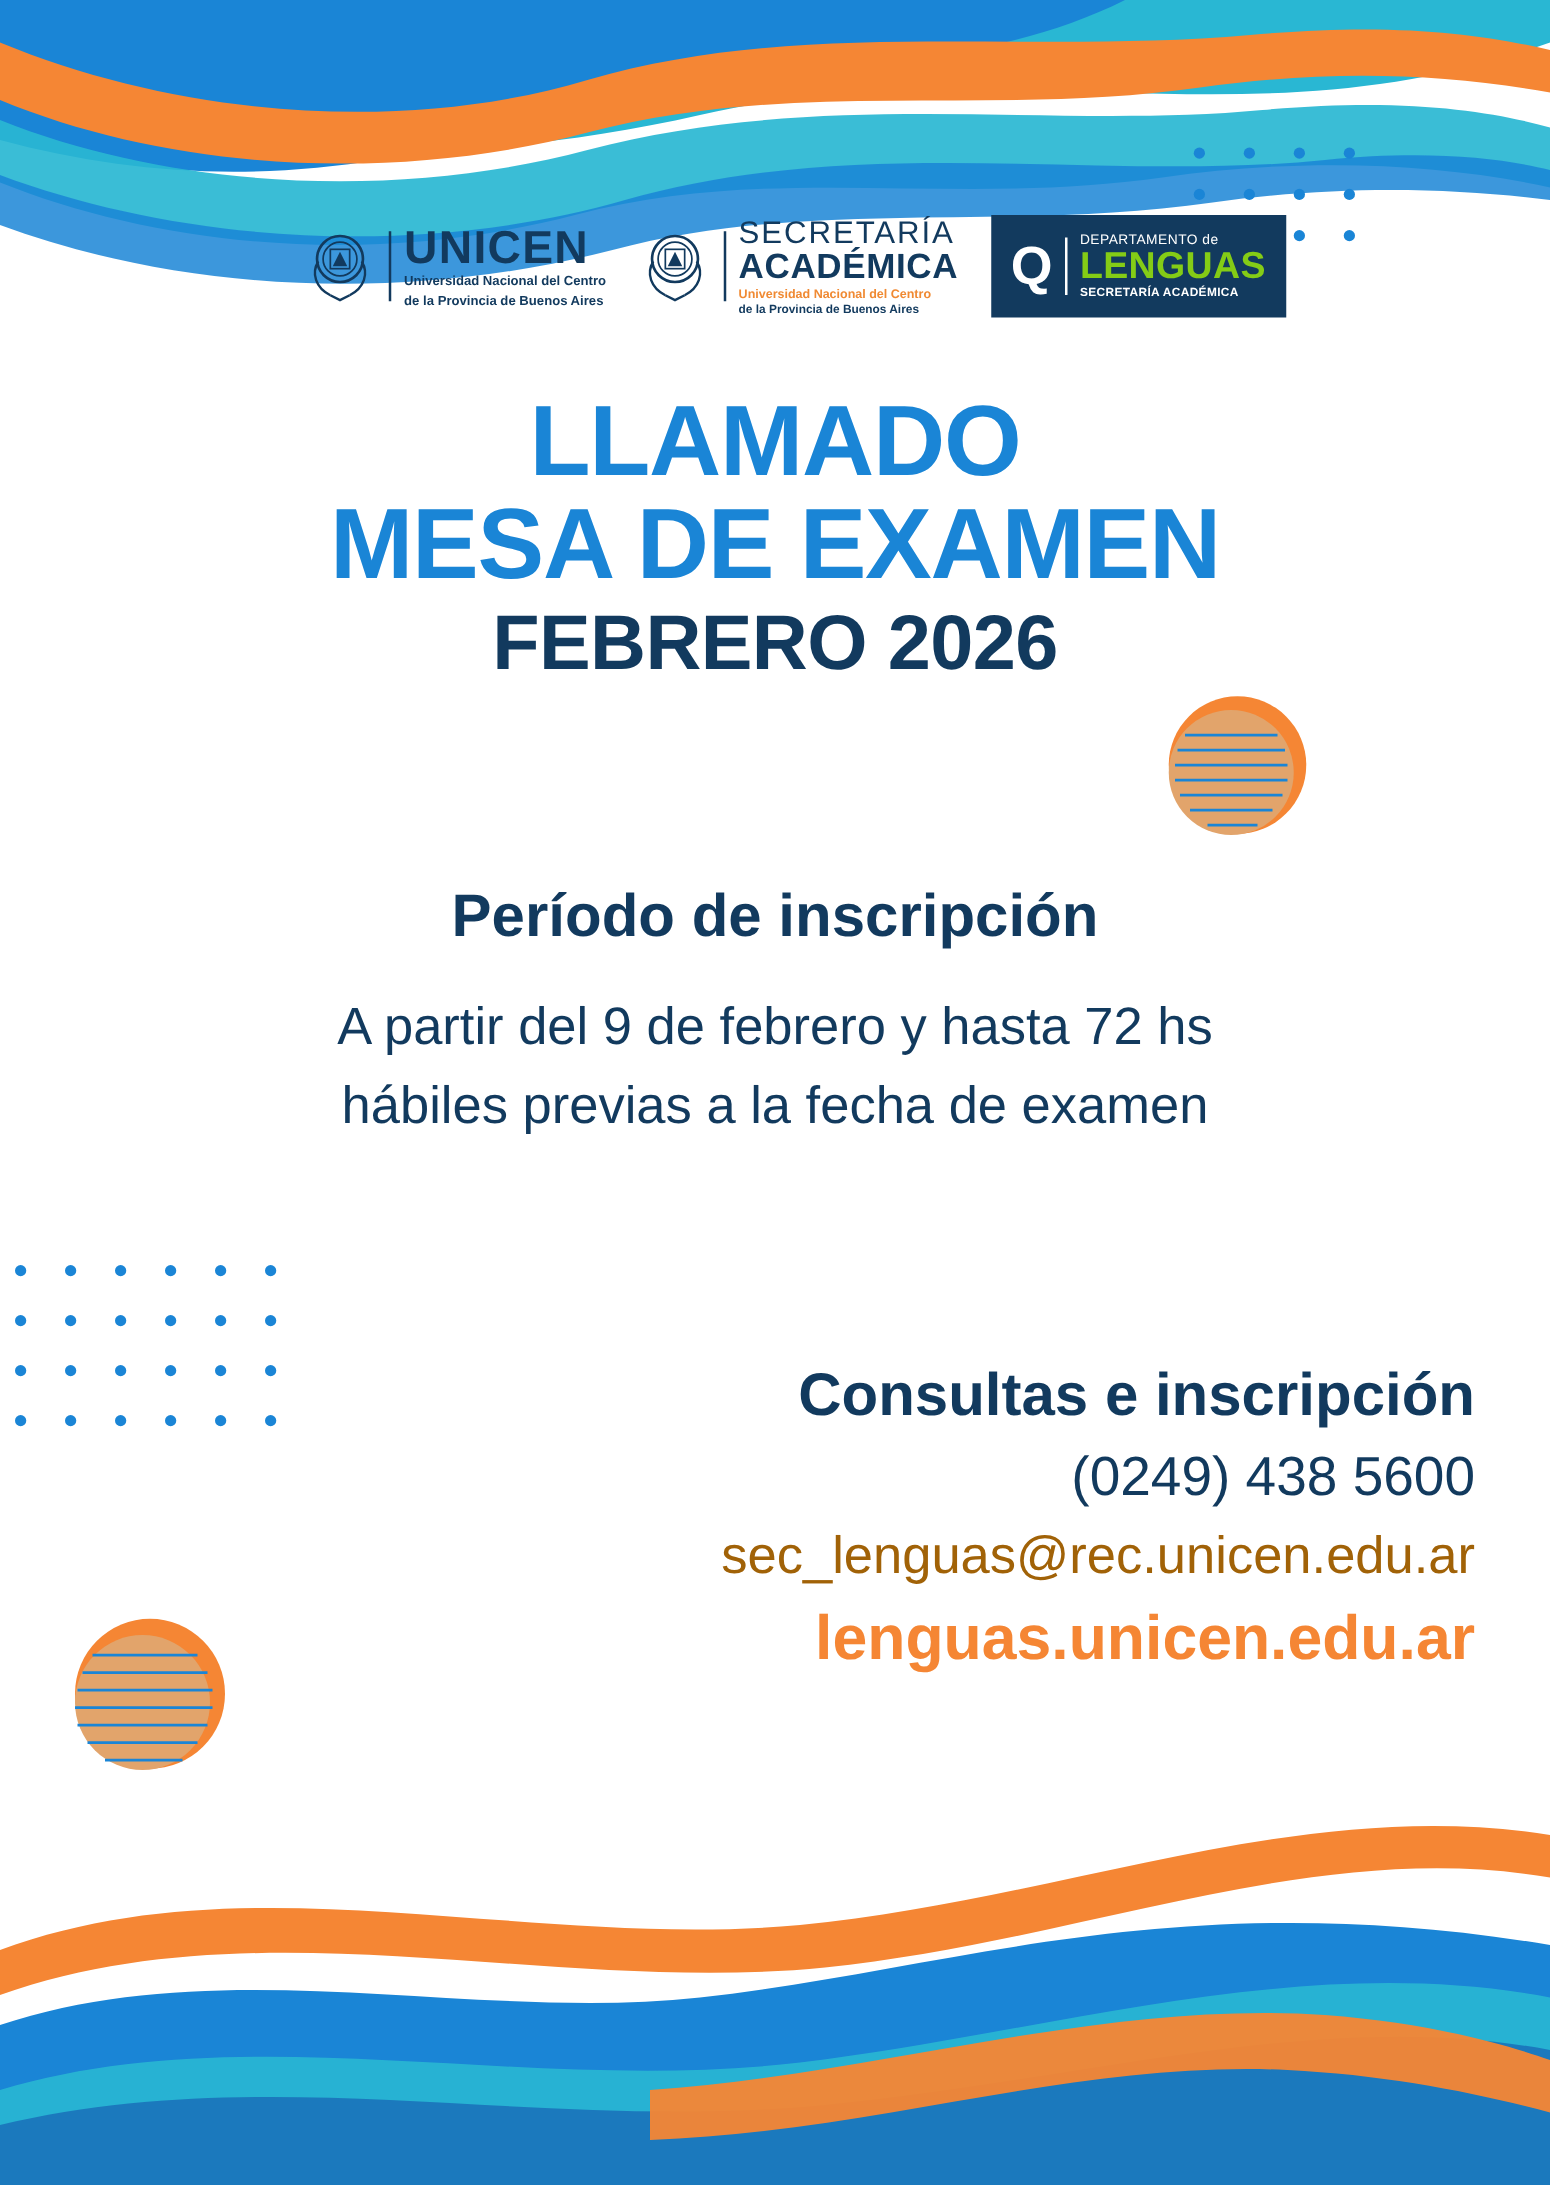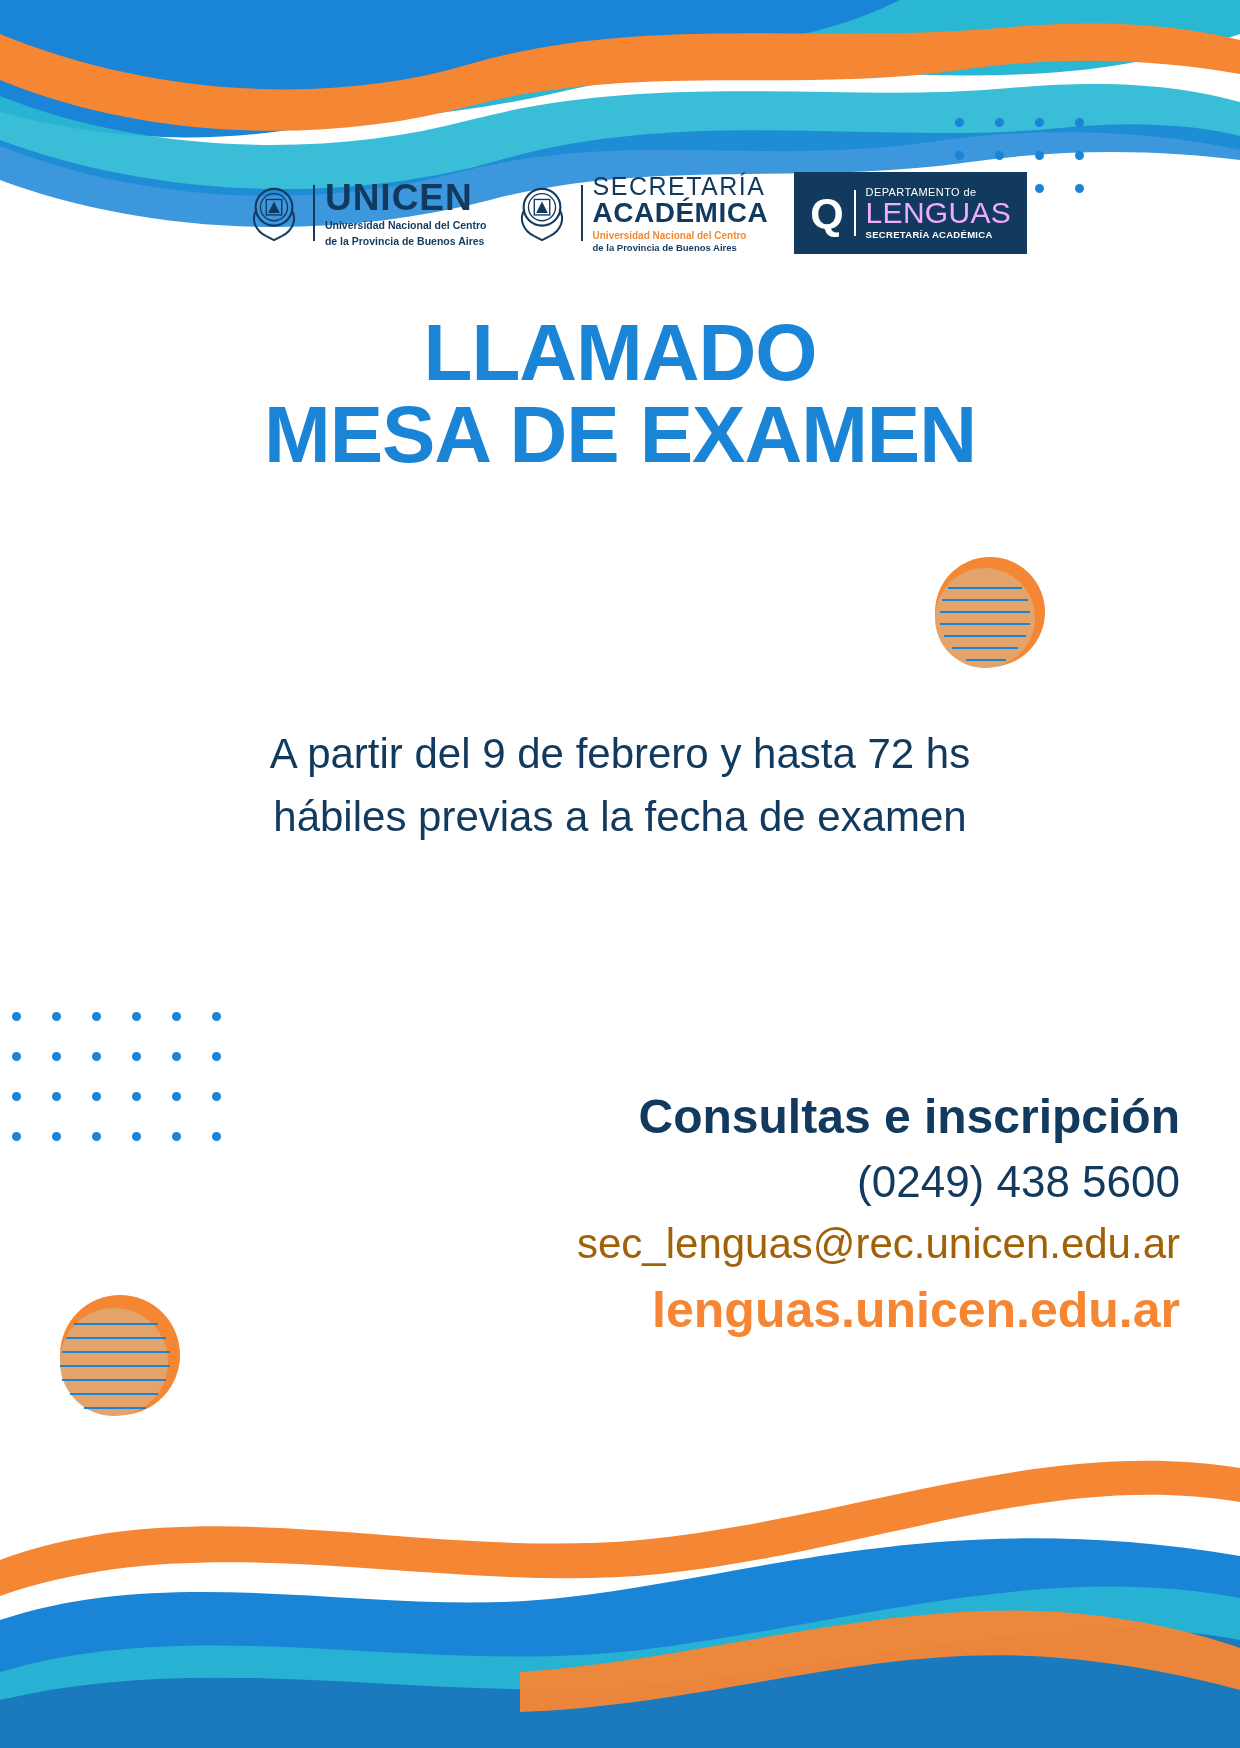--- a/index.html
+++ b/index.html
@@ -126,23 +126,23 @@
     flex-direction: column;
     justify-content: center;
   }
   .dept-small {
     color: #ffffff;
     font-size: 11px;
     letter-spacing: 0.4px;
     line-height: 1.1;
   }
   .dept-big {
-    color: #f0abfc;
+    color: #84cc16;
     font-size: 30px;
-    font-weight: normal;
+    font-weight: bold;
     letter-spacing: 0.3px;
     line-height: 1;
   }
   .dept-tiny {
     color: #ffffff;
     font-size: 9.5px;
     font-weight: bold;
     letter-spacing: 0.3px;
     line-height: 1.2;
     margin-top: 1px;
@@ -375,23 +375,25 @@
         <div class="dept-big">LENGUAS</div>
         <div class="dept-tiny">SECRETARÍA ACADÉMICA</div>
       </div>
     </div>
 
   </div>
 
   <div class="title-wrap">
     <div class="t-line1">LLAMADO</div>
     <div class="t-line2">MESA DE EXAMEN</div>
+    <div class="t-line3">FEBRERO 2026</div>
   </div>
 
   <div class="period-wrap">
+    <div class="period-title">Período de inscripción</div>
     <div class="period-body">A partir del 9 de febrero y hasta 72 hs</div>
     <div class="period-body" style="margin-top:0;">hábiles previas a la fecha de examen</div>
   </div>
 
   <div class="contact-wrap">
     <div class="contact-title">Consultas e inscripción</div>
     <div class="contact-phone">(0249) 438 5600</div>
     <div class="contact-mail">sec_lenguas@rec.unicen.edu.ar</div>
     <div class="contact-web">lenguas.unicen.edu.ar</div>
   </div>

